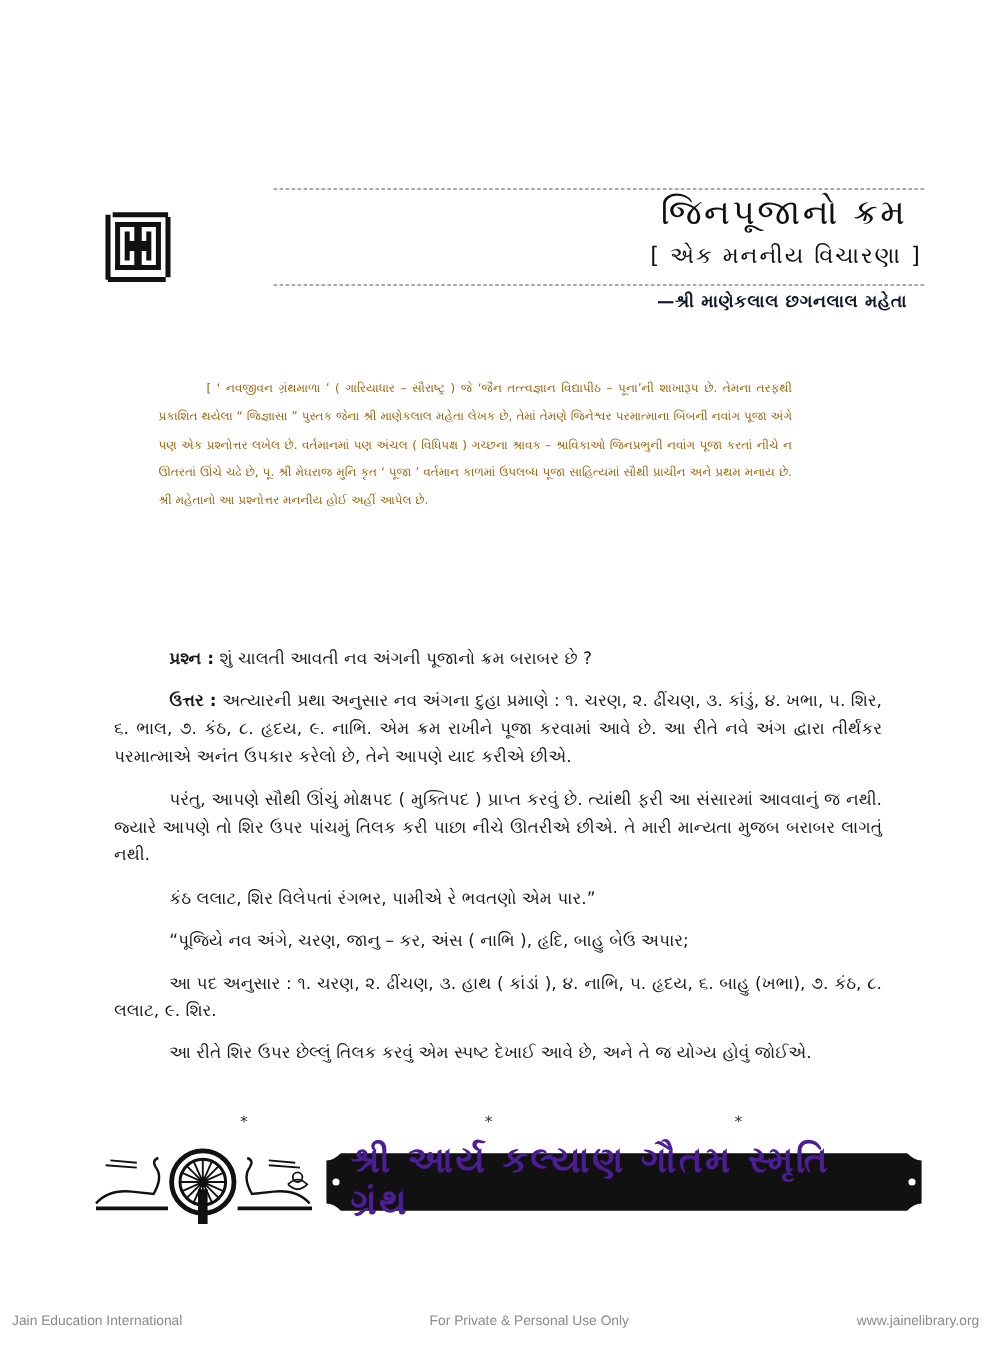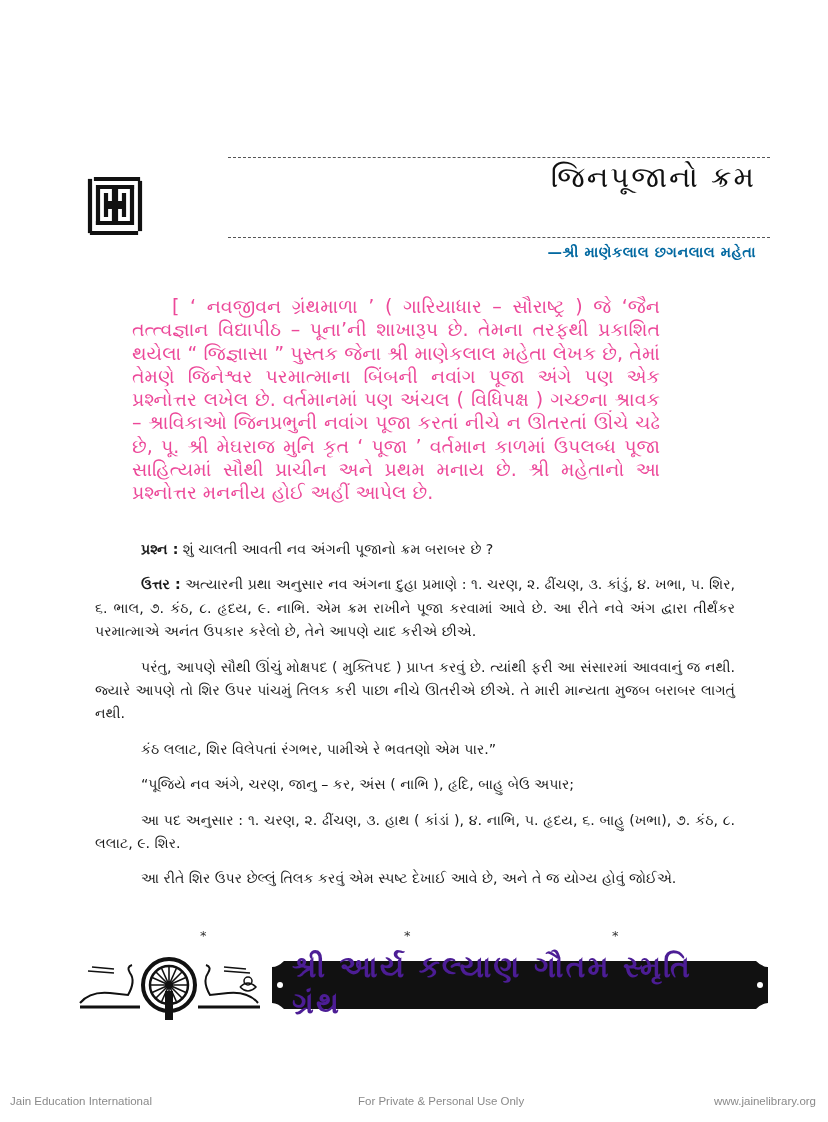--- a/index.html
+++ b/index.html
@@ -21,27 +21,27 @@
   .title {
     position: absolute; right: 72px; top: 160px;
     font-size: 29px; letter-spacing: 2px; color: #111;
   }
   .subtitle {
     position: absolute; right: 60px; top: 202px;
     font-size: 19px; letter-spacing: 1.5px; color: #111;
   }
   .author {
     position: absolute; right: 72px; top: 244px;
-    font-size: 14.5px; font-weight: bold; color: #0369a1; letter-spacing: 0.5px;
+    font-size: 14.5px; font-weight: bold; color: #0f172a; letter-spacing: 0.5px;
   }
 
   
   .note {
-    position: absolute; left: 132px; top: 295px; width: 528px;
-    font-size: 19px; line-height: 23.3px; color: #ec4899;
+    position: absolute; left: 132px; top: 313px; width: 528px;
+    font-size: 10px; line-height: 23.3px; color: #a16207;
   }
   .note p { margin: 0; text-align: justify; text-indent: 40px; }
   .note .sig { display: block; text-align: right; font-weight: bold; margin-top: -23px; }
 
   
   .body {
     position: absolute; left: 83px; top: 526px; width: 664px;
     font-size: 14.2px; line-height: 23.4px; color: #1a1a1a;
   }
   .body p { margin: 12px; text-align: justify; text-indent: 46px; }
@@ -88,20 +88,21 @@
       <path d="M54 8 L54 54"></path>
       <path d="M6 58 L50 58"></path>
       <path d="M12 12 L12 48 M12 12 L28 12 L28 28 M20 20 L20 28 L28 28"></path>
       <path d="M46 12 L46 48 M46 48 L30 48 L30 32 M38 40 L38 32 L30 32"></path>
       <path d="M30 12 L46 12 M30 12 L30 28 L38 28 L38 20"></path>
       <path d="M28 48 L12 48 M28 48 L28 32 L20 32 L20 40"></path>
     </g>
   </svg>
 
   <div class="title">જિનપૂજાનો ક્રમ</div>
+  <div class="subtitle">[ એક મનનીય વિચારણા ]</div>
   <div class="rule mid"></div>
   <div class="author">—શ્રી માણેકલાલ છગનલાલ મહેતા</div>
 
   <div class="note">
     <p>[ ‘ નવજીવન ગ્રંથમાળા ’ ( ગારિયાધાર – સૌરાષ્ટ્ર ) જે ‘જૈન તત્ત્વજ્ઞાન વિદ્યાપીઠ – પૂના’ની શાખારૂપ છે. તેમના તરફથી પ્રકાશિત થયેલા “ જિજ્ઞાસા ” પુસ્તક જેના શ્રી માણેકલાલ મહેતા લેખક છે, તેમાં તેમણે જિનેશ્વર પરમાત્માના બિંબની નવાંગ પૂજા અંગે પણ એક પ્રશ્નોત્તર લખેલ છે. વર્તમાનમાં પણ અંચલ ( વિધિપક્ષ ) ગચ્છના શ્રાવક – શ્રાવિકાઓ જિનપ્રભુની નવાંગ પૂજા કરતાં નીચે ન ઊતરતાં ઊંચે ચઢે છે, પૂ. શ્રી મેઘરાજ મુનિ કૃત ‘ પૂજા ’ વર્તમાન કાળમાં ઉપલબ્ધ પૂજા સાહિત્યમાં સૌથી પ્રાચીન અને પ્રથમ મનાય છે. શ્રી મહેતાનો આ પ્રશ્નોત્તર મનનીય હોઈ અહીં આપેલ છે.</p>
   </div>
 
   <div class="body">
     <p>
       <span class="qa-label">પ્રશ્ન :</span>

